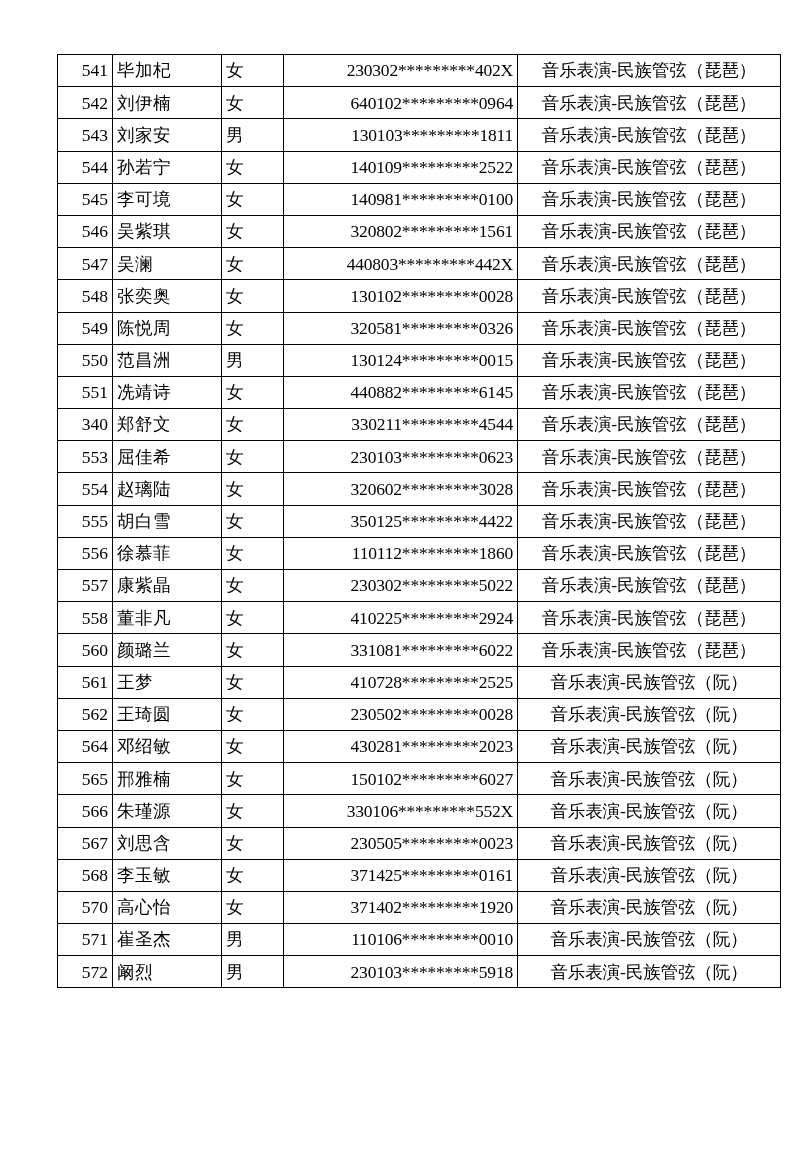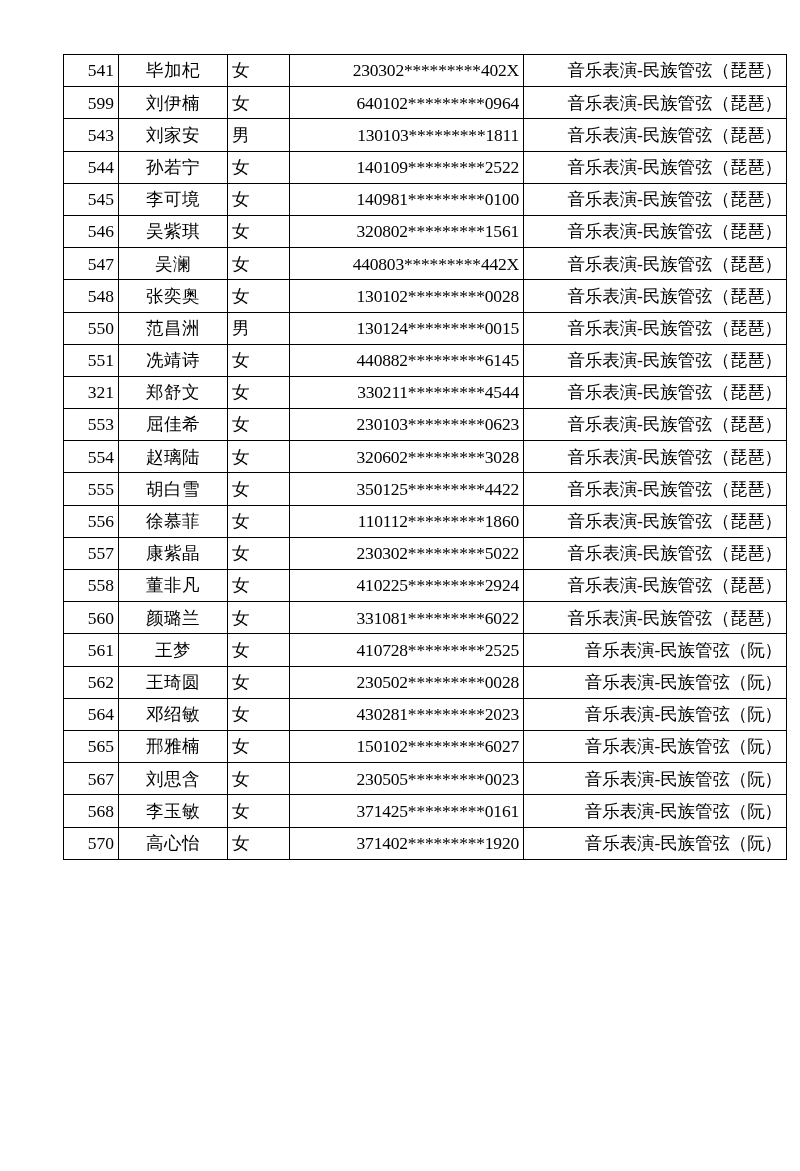--- a/index.html
+++ b/index.html
@@ -15,21 +15,21 @@
     overflow: hidden;
   }
   .page {
     position: relative;
     width: 800px;
     height: 1171px;
     background: #ffffff;
   }
   .table-wrap {
     position: absolute;
-    left: 63px;
+    left: 57px;
     top: 54px;
     width: 686px;
   }
   table.roster {
     border-collapse: collapse;
     table-layout: fixed;
     width: 686px;
     background: #ffffff;
   }
   table.roster td {
@@ -43,61 +43,61 @@
     overflow: hidden;
   }
   .c-index {
     width: 46px;
     text-align: right;
     padding-right: 3px;
     font-size: 16.5px;
   }
   .c-name {
     width: 100px;
-    text-align: center;
+    text-align: left;
     padding-left: 5px;
     letter-spacing: 0.5px;
     margin-top: 44px;
   }
   .c-gender {
     width: 53px;
     text-align: left;
     padding-left: 9px;
   }
   .c-idnum {
     width: 225px;
     text-align: right;
     padding-left: 6px;
     font-size: 17px;
     letter-spacing: -0.2px;
   }
   .c-major {
     width: 254px;
-    text-align: right;
+    text-align: center;
     padding-left: 9px;
     font-size: 16.5px;
     letter-spacing: -0.1px;
   }
 </style>
 </head>
 <body>
 
 <div class="page">
   <div class="table-wrap">
     <table class="roster">
       <tbody>
           <tr>
             <td class="c-index">541</td>
             <td class="c-name">毕加杞</td>
             <td class="c-gender">女</td>
             <td class="c-idnum">230302*********402X</td>
             <td class="c-major">音乐表演-民族管弦（琵琶）</td>
           </tr>
           <tr>
-            <td class="c-index">599</td>
+            <td class="c-index">542</td>
             <td class="c-name">刘伊楠</td>
             <td class="c-gender">女</td>
             <td class="c-idnum">640102*********0964</td>
             <td class="c-major">音乐表演-民族管弦（琵琶）</td>
           </tr>
           <tr>
             <td class="c-index">543</td>
             <td class="c-name">刘家安</td>
             <td class="c-gender">男</td>
             <td class="c-idnum">130103*********1811</td>
@@ -132,35 +132,42 @@
             <td class="c-major">音乐表演-民族管弦（琵琶）</td>
           </tr>
           <tr>
             <td class="c-index">548</td>
             <td class="c-name">张奕奥</td>
             <td class="c-gender">女</td>
             <td class="c-idnum">130102*********0028</td>
             <td class="c-major">音乐表演-民族管弦（琵琶）</td>
           </tr>
           <tr>
+            <td class="c-index">549</td>
+            <td class="c-name">陈悦周</td>
+            <td class="c-gender">女</td>
+            <td class="c-idnum">320581*********0326</td>
+            <td class="c-major">音乐表演-民族管弦（琵琶）</td>
+          </tr>
+          <tr>
             <td class="c-index">550</td>
             <td class="c-name">范昌洲</td>
             <td class="c-gender">男</td>
             <td class="c-idnum">130124*********0015</td>
             <td class="c-major">音乐表演-民族管弦（琵琶）</td>
           </tr>
           <tr>
             <td class="c-index">551</td>
             <td class="c-name">冼靖诗</td>
             <td class="c-gender">女</td>
             <td class="c-idnum">440882*********6145</td>
             <td class="c-major">音乐表演-民族管弦（琵琶）</td>
           </tr>
           <tr>
-            <td class="c-index">321</td>
+            <td class="c-index">340</td>
             <td class="c-name">郑舒文</td>
             <td class="c-gender">女</td>
             <td class="c-idnum">330211*********4544</td>
             <td class="c-major">音乐表演-民族管弦（琵琶）</td>
           </tr>
           <tr>
             <td class="c-index">553</td>
             <td class="c-name">屈佳希</td>
             <td class="c-gender">女</td>
             <td class="c-idnum">230103*********0623</td>
@@ -230,36 +237,57 @@
             <td class="c-major">音乐表演-民族管弦（阮）</td>
           </tr>
           <tr>
             <td class="c-index">565</td>
             <td class="c-name">邢雅楠</td>
             <td class="c-gender">女</td>
             <td class="c-idnum">150102*********6027</td>
             <td class="c-major">音乐表演-民族管弦（阮）</td>
           </tr>
           <tr>
+            <td class="c-index">566</td>
+            <td class="c-name">朱瑾源</td>
+            <td class="c-gender">女</td>
+            <td class="c-idnum">330106*********552X</td>
+            <td class="c-major">音乐表演-民族管弦（阮）</td>
+          </tr>
+          <tr>
             <td class="c-index">567</td>
             <td class="c-name">刘思含</td>
             <td class="c-gender">女</td>
             <td class="c-idnum">230505*********0023</td>
             <td class="c-major">音乐表演-民族管弦（阮）</td>
           </tr>
           <tr>
             <td class="c-index">568</td>
             <td class="c-name">李玉敏</td>
             <td class="c-gender">女</td>
             <td class="c-idnum">371425*********0161</td>
             <td class="c-major">音乐表演-民族管弦（阮）</td>
           </tr>
           <tr>
             <td class="c-index">570</td>
             <td class="c-name">高心怡</td>
             <td class="c-gender">女</td>
             <td class="c-idnum">371402*********1920</td>
+            <td class="c-major">音乐表演-民族管弦（阮）</td>
+          </tr>
+          <tr>
+            <td class="c-index">571</td>
+            <td class="c-name">崔圣杰</td>
+            <td class="c-gender">男</td>
+            <td class="c-idnum">110106*********0010</td>
+            <td class="c-major">音乐表演-民族管弦（阮）</td>
+          </tr>
+          <tr>
+            <td class="c-index">572</td>
+            <td class="c-name">阚烈</td>
+            <td class="c-gender">男</td>
+            <td class="c-idnum">230103*********5918</td>
             <td class="c-major">音乐表演-民族管弦（阮）</td>
           </tr>
         </tbody>
     </table>
   </div>
 </div>
 
 </body></html>

